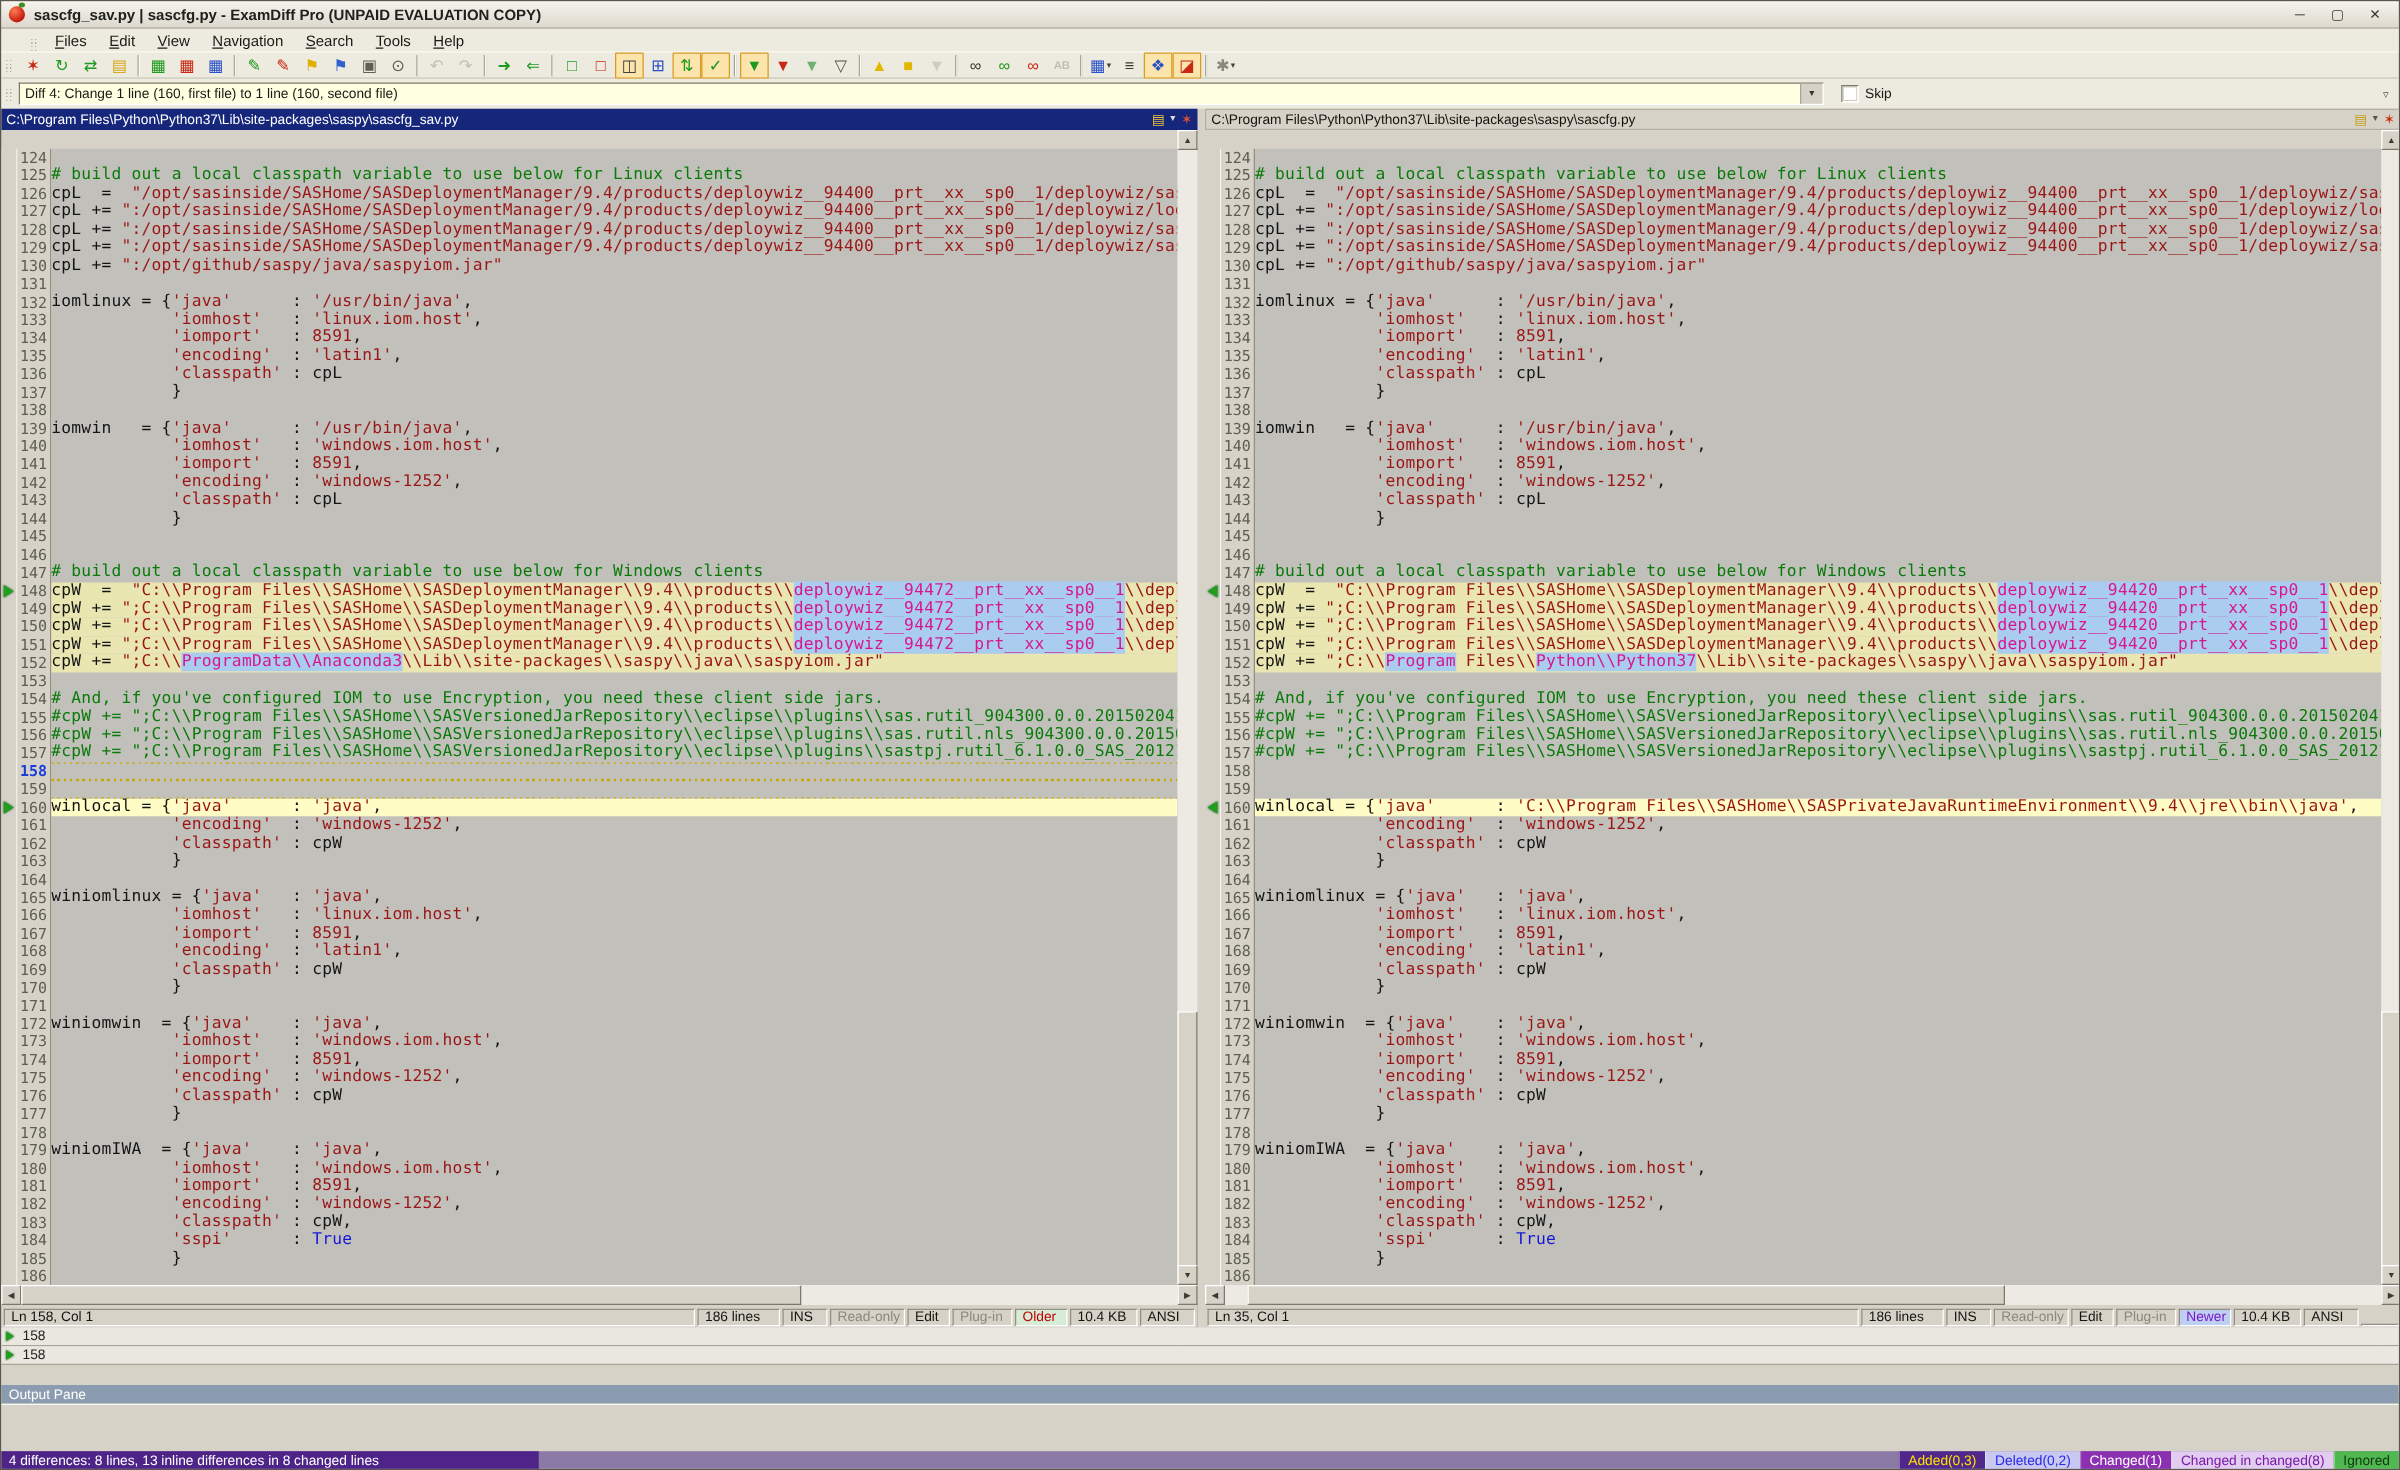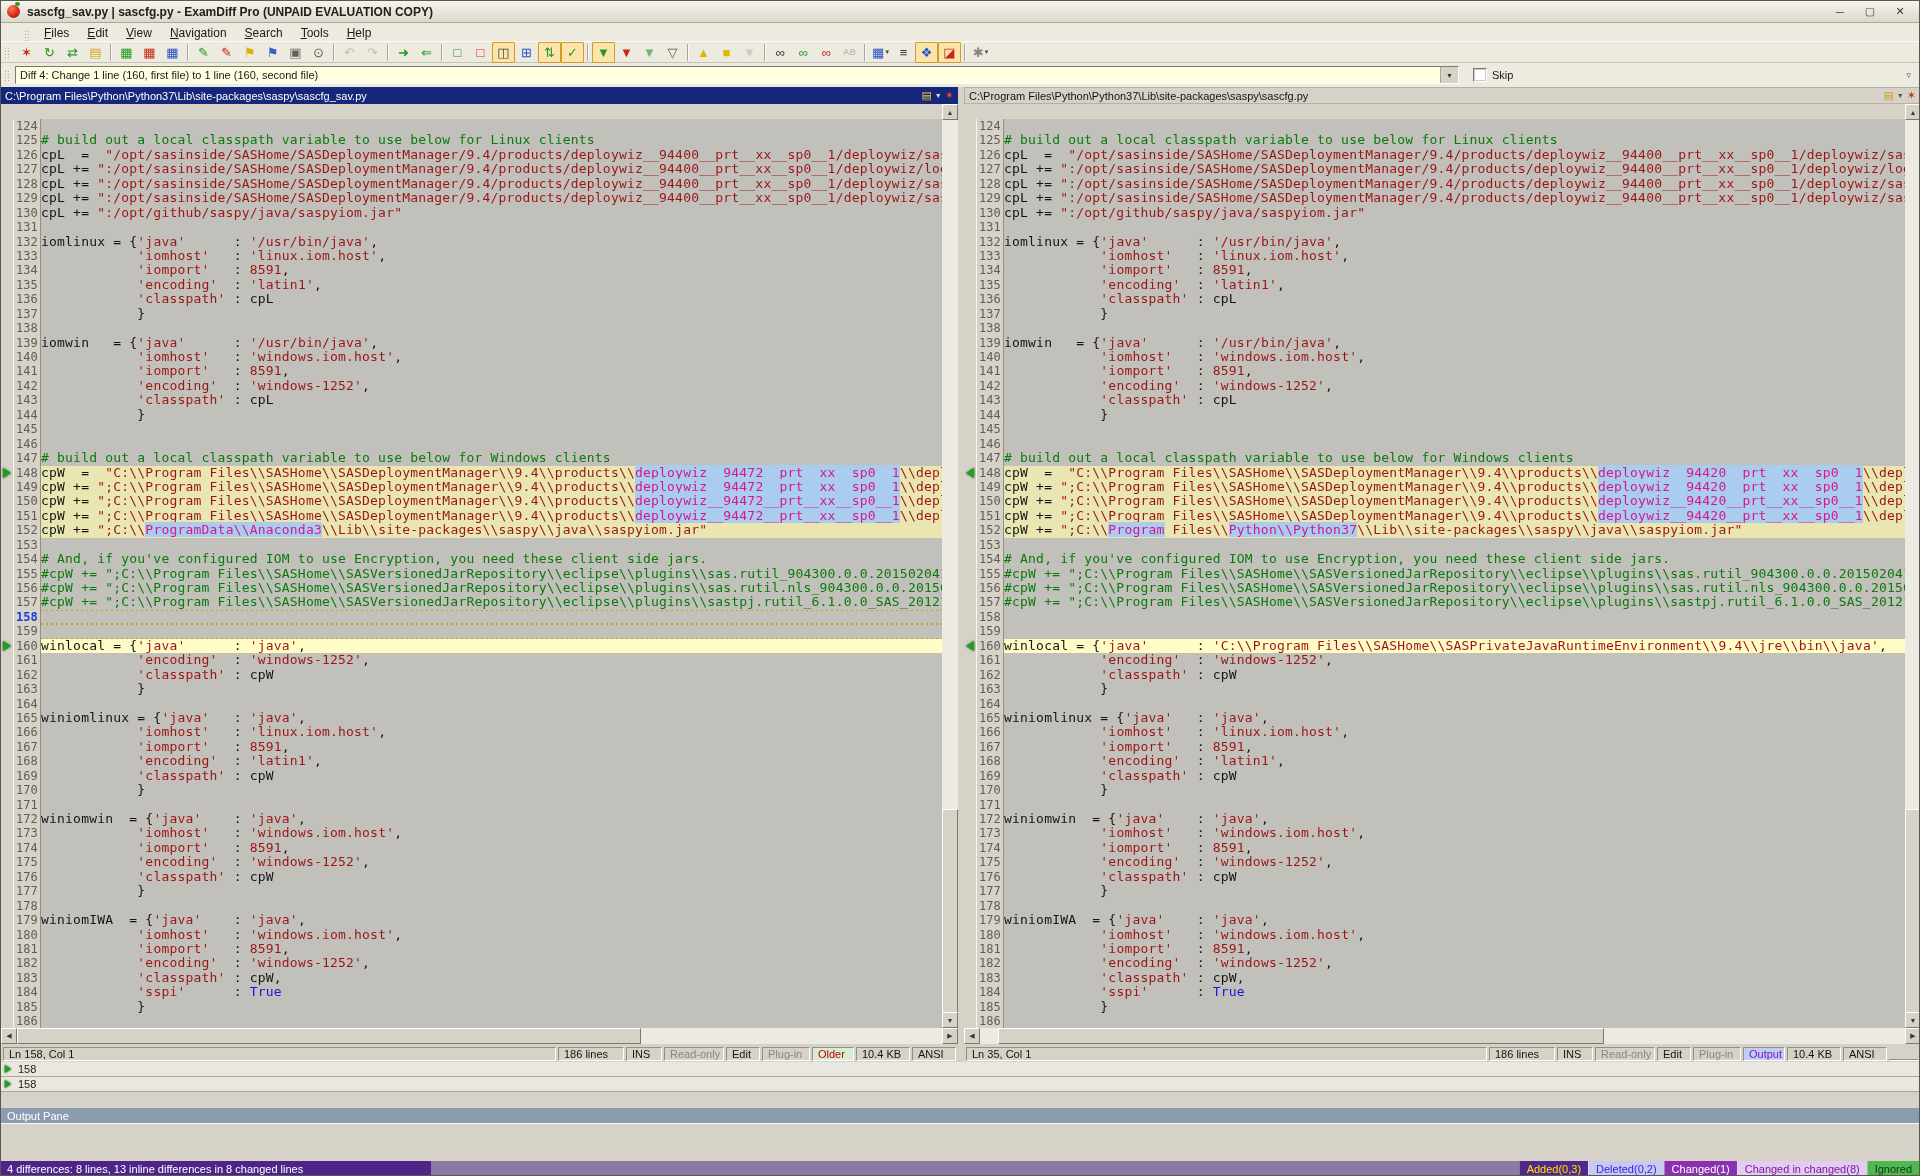--- a/index.html
+++ b/index.html
@@ -737,21 +737,21 @@
     <div class="scell" style="width:54px">10.4 KB</div>
     <div class="scell" style="width:44px">ANSI</div>
   </div>
   <div class="sbar r">
     <div class="scell pos">Ln 35, Col 1</div>
     <div class="scell" style="width:66px">186 lines</div>
     <div class="scell" style="width:36px">INS</div>
     <div class="scell gray" style="width:60px">Read-only</div>
     <div class="scell" style="width:34px">Edit</div>
     <div class="scell gray" style="width:48px">Plug-in</div>
-    <div class="scell newer" style="width:42px">Output</div>
+    <div class="scell newer" style="width:42px">Newer</div>
     <div class="scell" style="width:54px">10.4 KB</div>
     <div class="scell" style="width:44px">ANSI</div>
     <div class="scell" style="width:30px"></div>
   </div>
 
   <div class="minirow mr1">
     <span class="tri-r"></span>
     <span>158</span>
   </div>
   <div class="minirow mr2">

